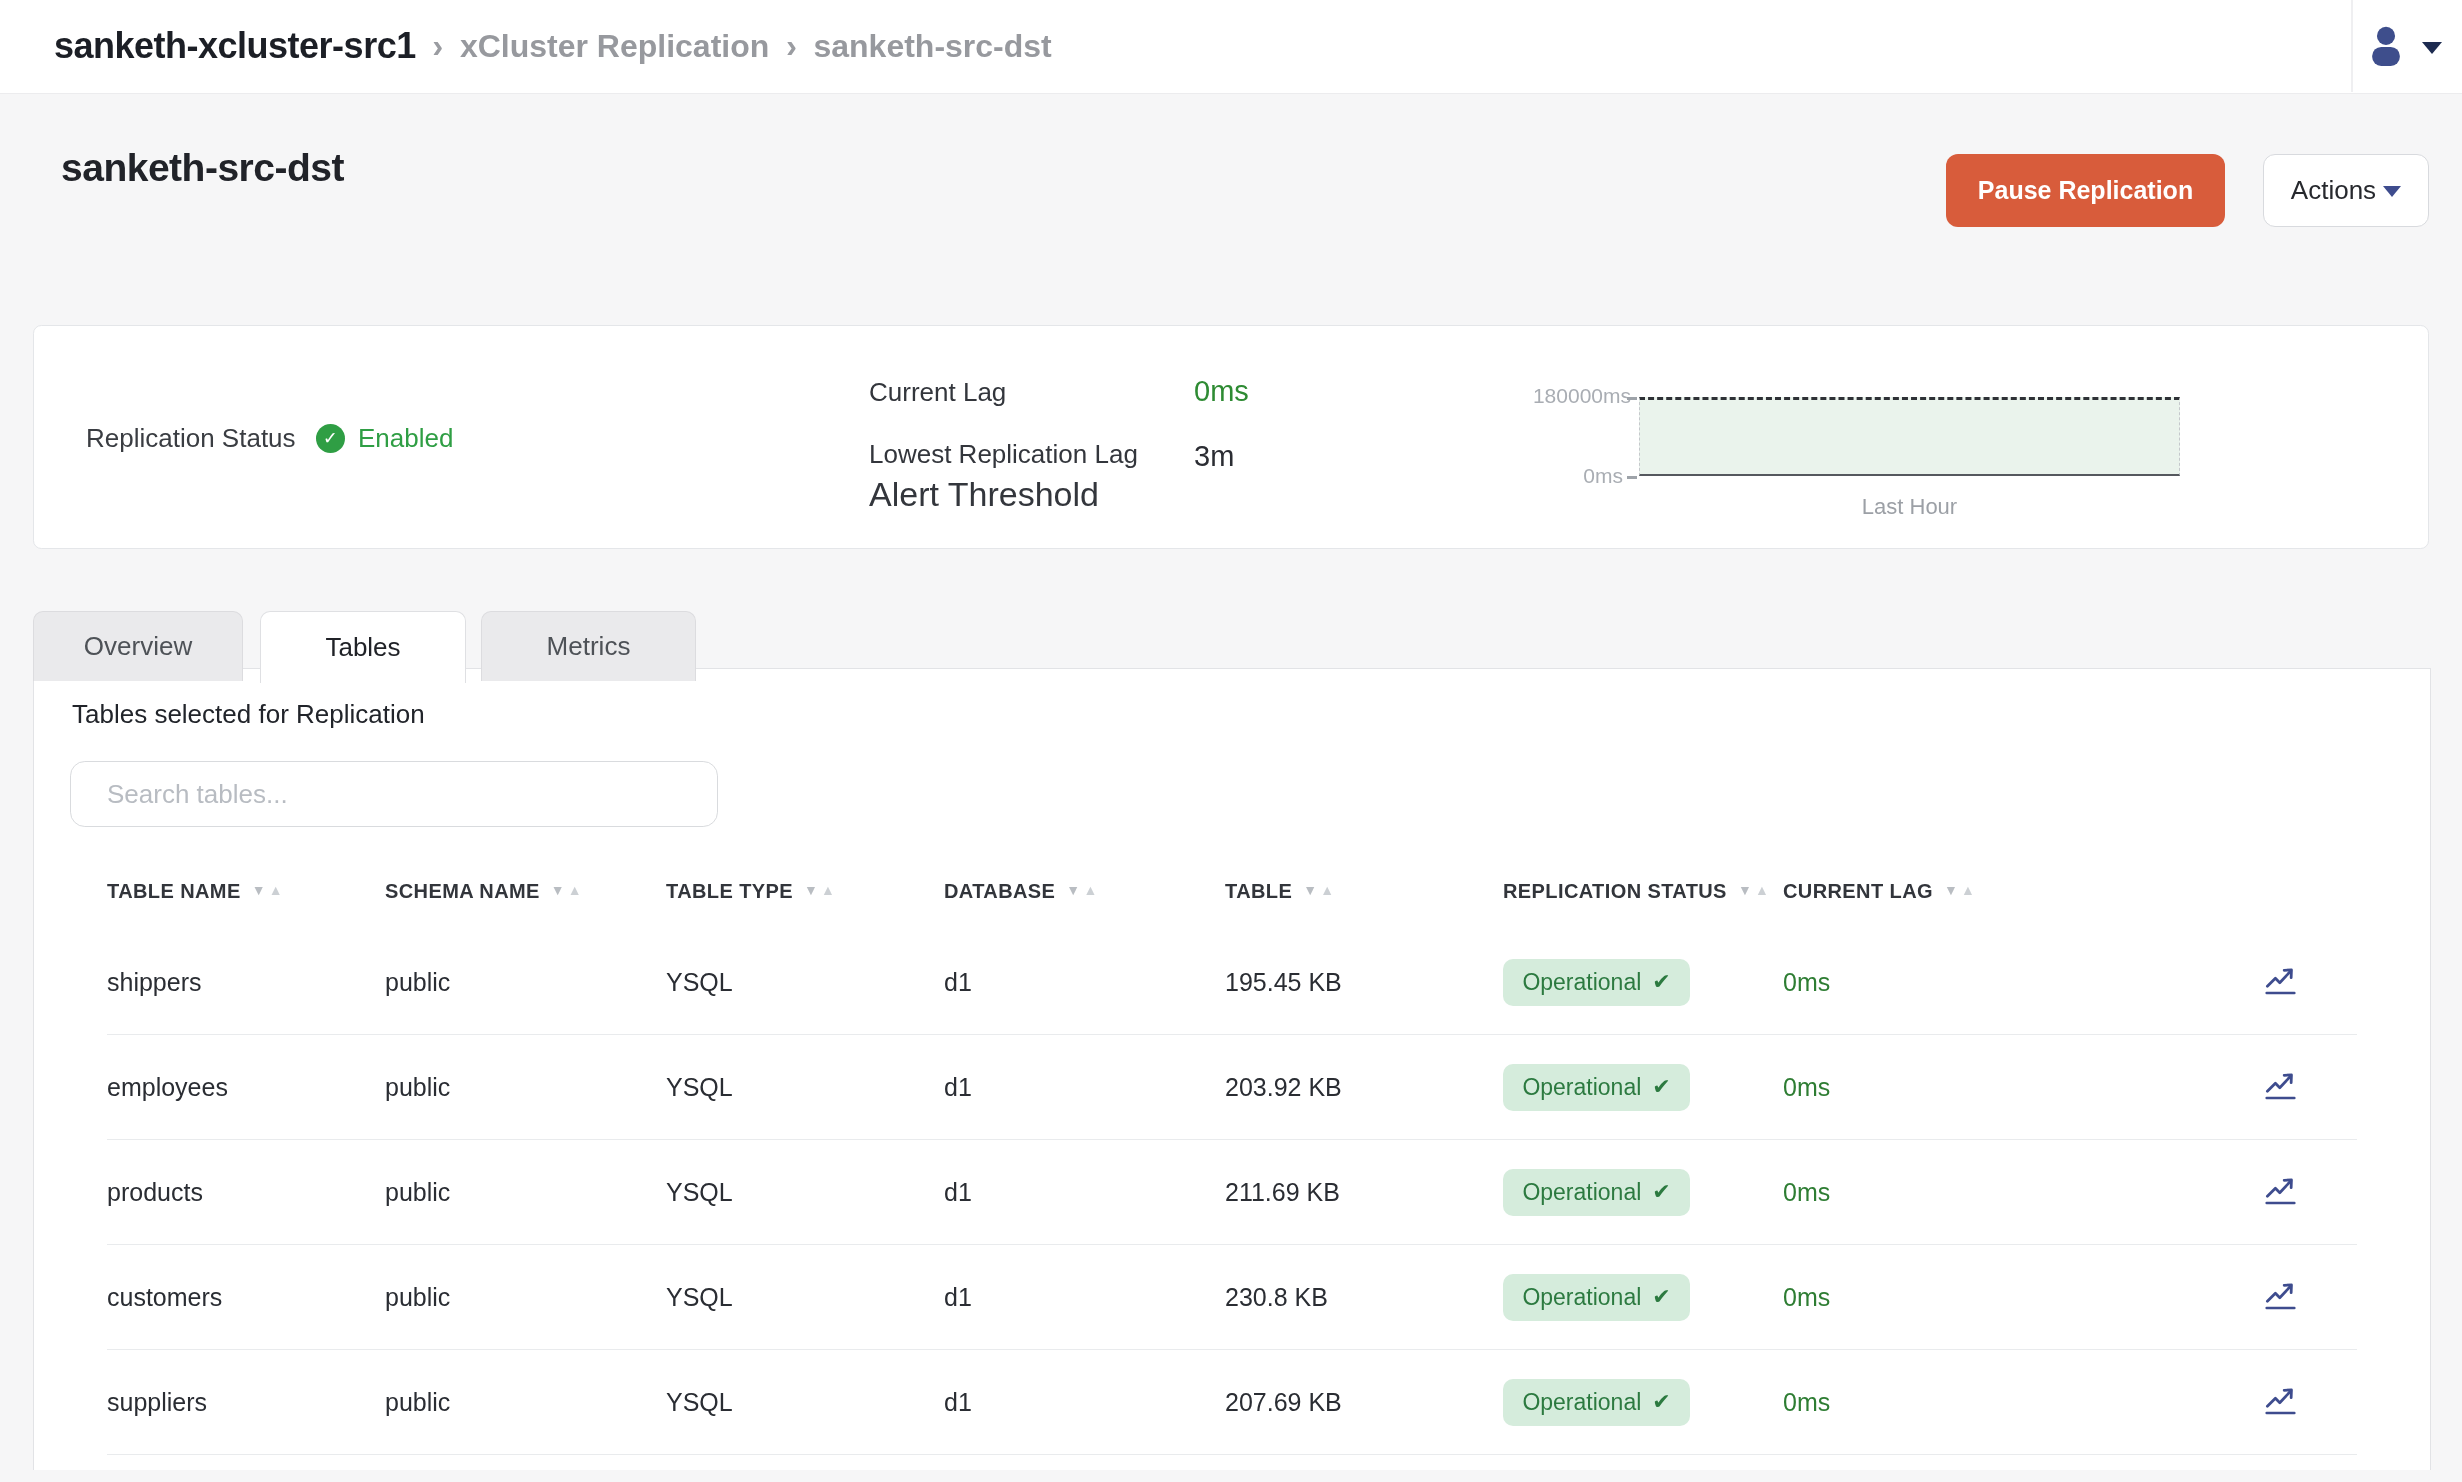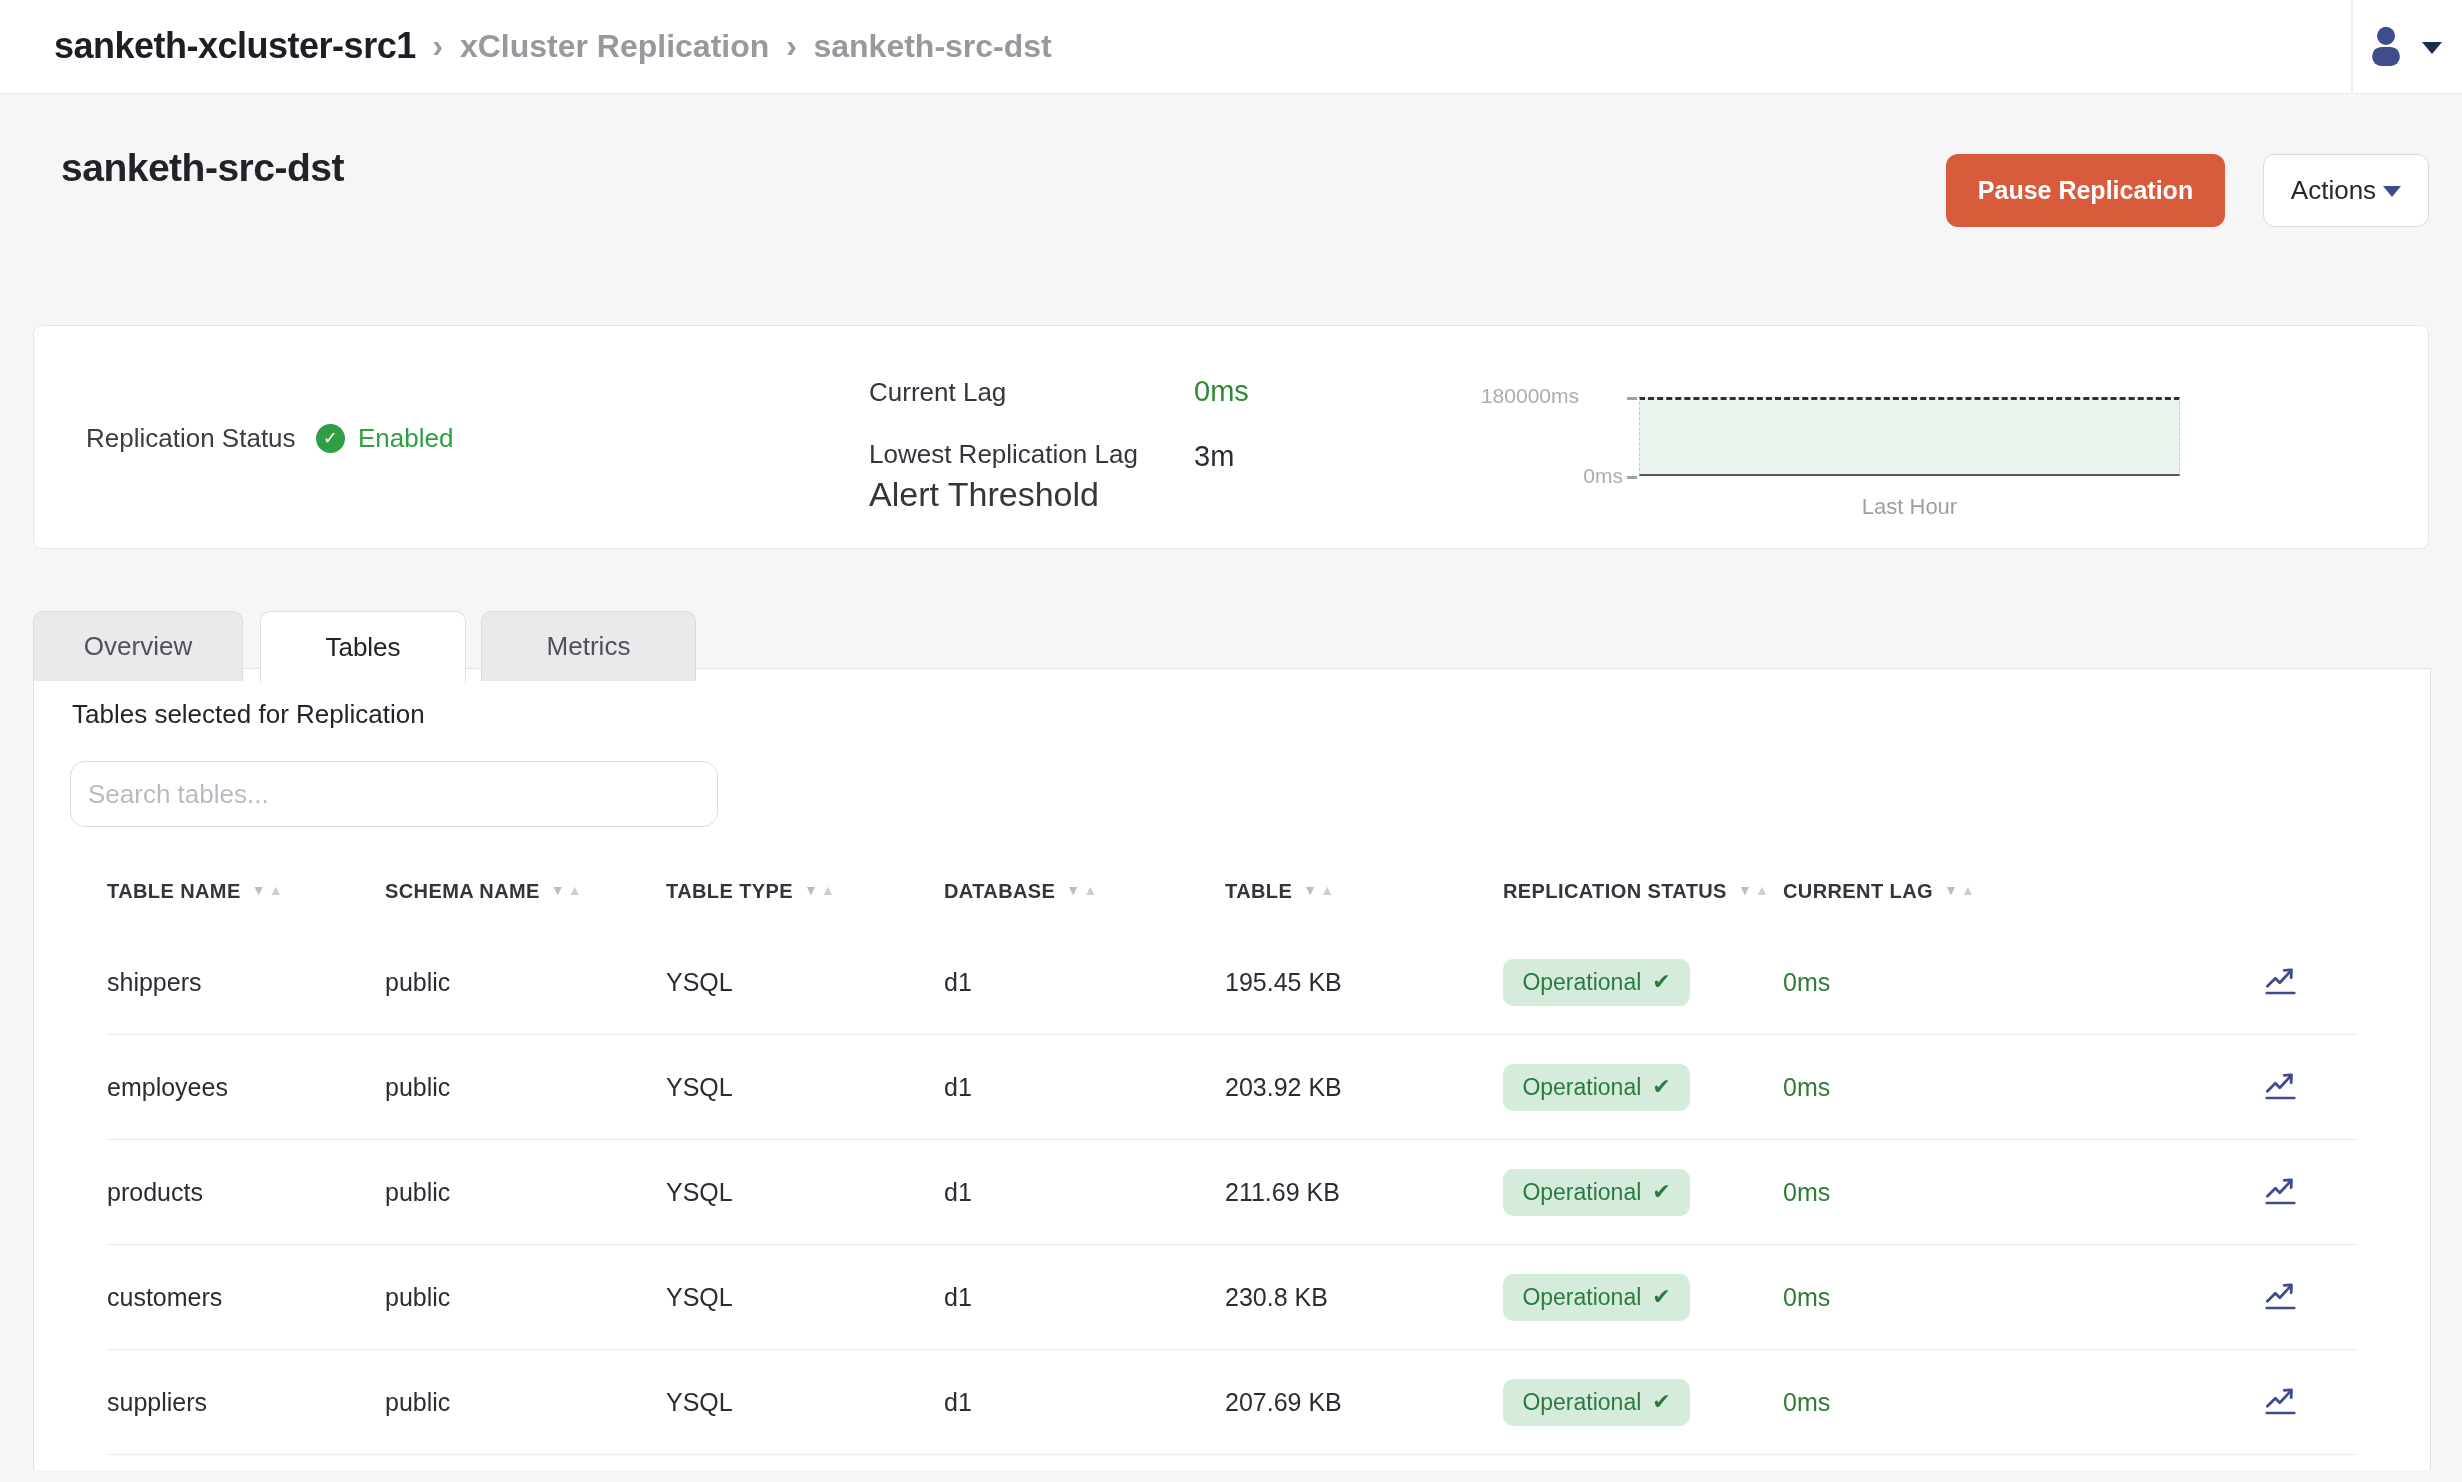--- a/index.html
+++ b/index.html
@@ -70,21 +70,21 @@
   .lag-value-2 { position:absolute; left:1160px; top:114px; font-size:29px; color:#2b2d33; }
 
   .mini-chart-box {
     position:absolute; left:1605px; top:71px; width:541px; height:79px;
     background:#eaf3ec;
     border-top:3.7px dashed #2e3136;
     border-left:1.8px dashed #c5c8cc;
     border-right:1.8px dashed #c5c8cc;
     border-bottom:2.8px solid #55585e;
   }
-  .yl-top { position:absolute; right:849px; top:58px;  font-size:21px; color:#a9adb3; }
+  .yl-top { position:absolute; right:797px; top:58px;  font-size:21px; color:#a9adb3; }
   .yl-bot { position:absolute; right:805px; top:138px; font-size:21px; color:#a9adb3; }
   .ytick-top { position:absolute; left:1593px; top:71px;  width:10px; height:2.8px; background:#9ea3a9; }
   .ytick-bot { position:absolute; left:1593px; top:150px; width:10px; height:2.8px; background:#9ea3a9; }
   .xl { position:absolute; left:1605px; top:168px; width:541px; text-align:center; font-size:22px; color:#9ca0a6; }
 
   
   .tab {
     position:absolute; top:611px; height:70px; border-radius:10px 10px 0 0;
     display:flex; align-items:center; justify-content:center;
     font-size:26px; cursor:pointer; z-index:6;
@@ -97,21 +97,21 @@
 
   
   .panel {
     position:absolute; left:33px; top:668px; width:2398px; height:802px;
     background:#ffffff; border:0.9px solid #e2e3e6; border-bottom:none; z-index:4;
   }
   .panel-heading { position:absolute; left:38px; top:29.5px; font-size:26px; color:#21242a; }
   .search-input {
     position:absolute; left:36px; top:92px; width:648px; height:66px;
     border:1.8px solid #d9dbde; border-radius:14.8px; background:#ffffff;
-    font-family:inherit; font-size:26px; color:#2a2d33; padding:0 17px; outline:none;
+    font-family:inherit; font-size:26px; color:#2a2d33; padding:0 36px; outline:none;
   }
   .search-input::placeholder { color:#b8bcc2; }
 
   .dtable { position:absolute; left:73px; top:183px; width:2250px; }
   .thead, .trow {
     display:grid;
     grid-template-columns:278px 281px 278px 281px 278px 280px 475px 1fr;
     align-items:center;
   }
   .thead { height:78px; }

